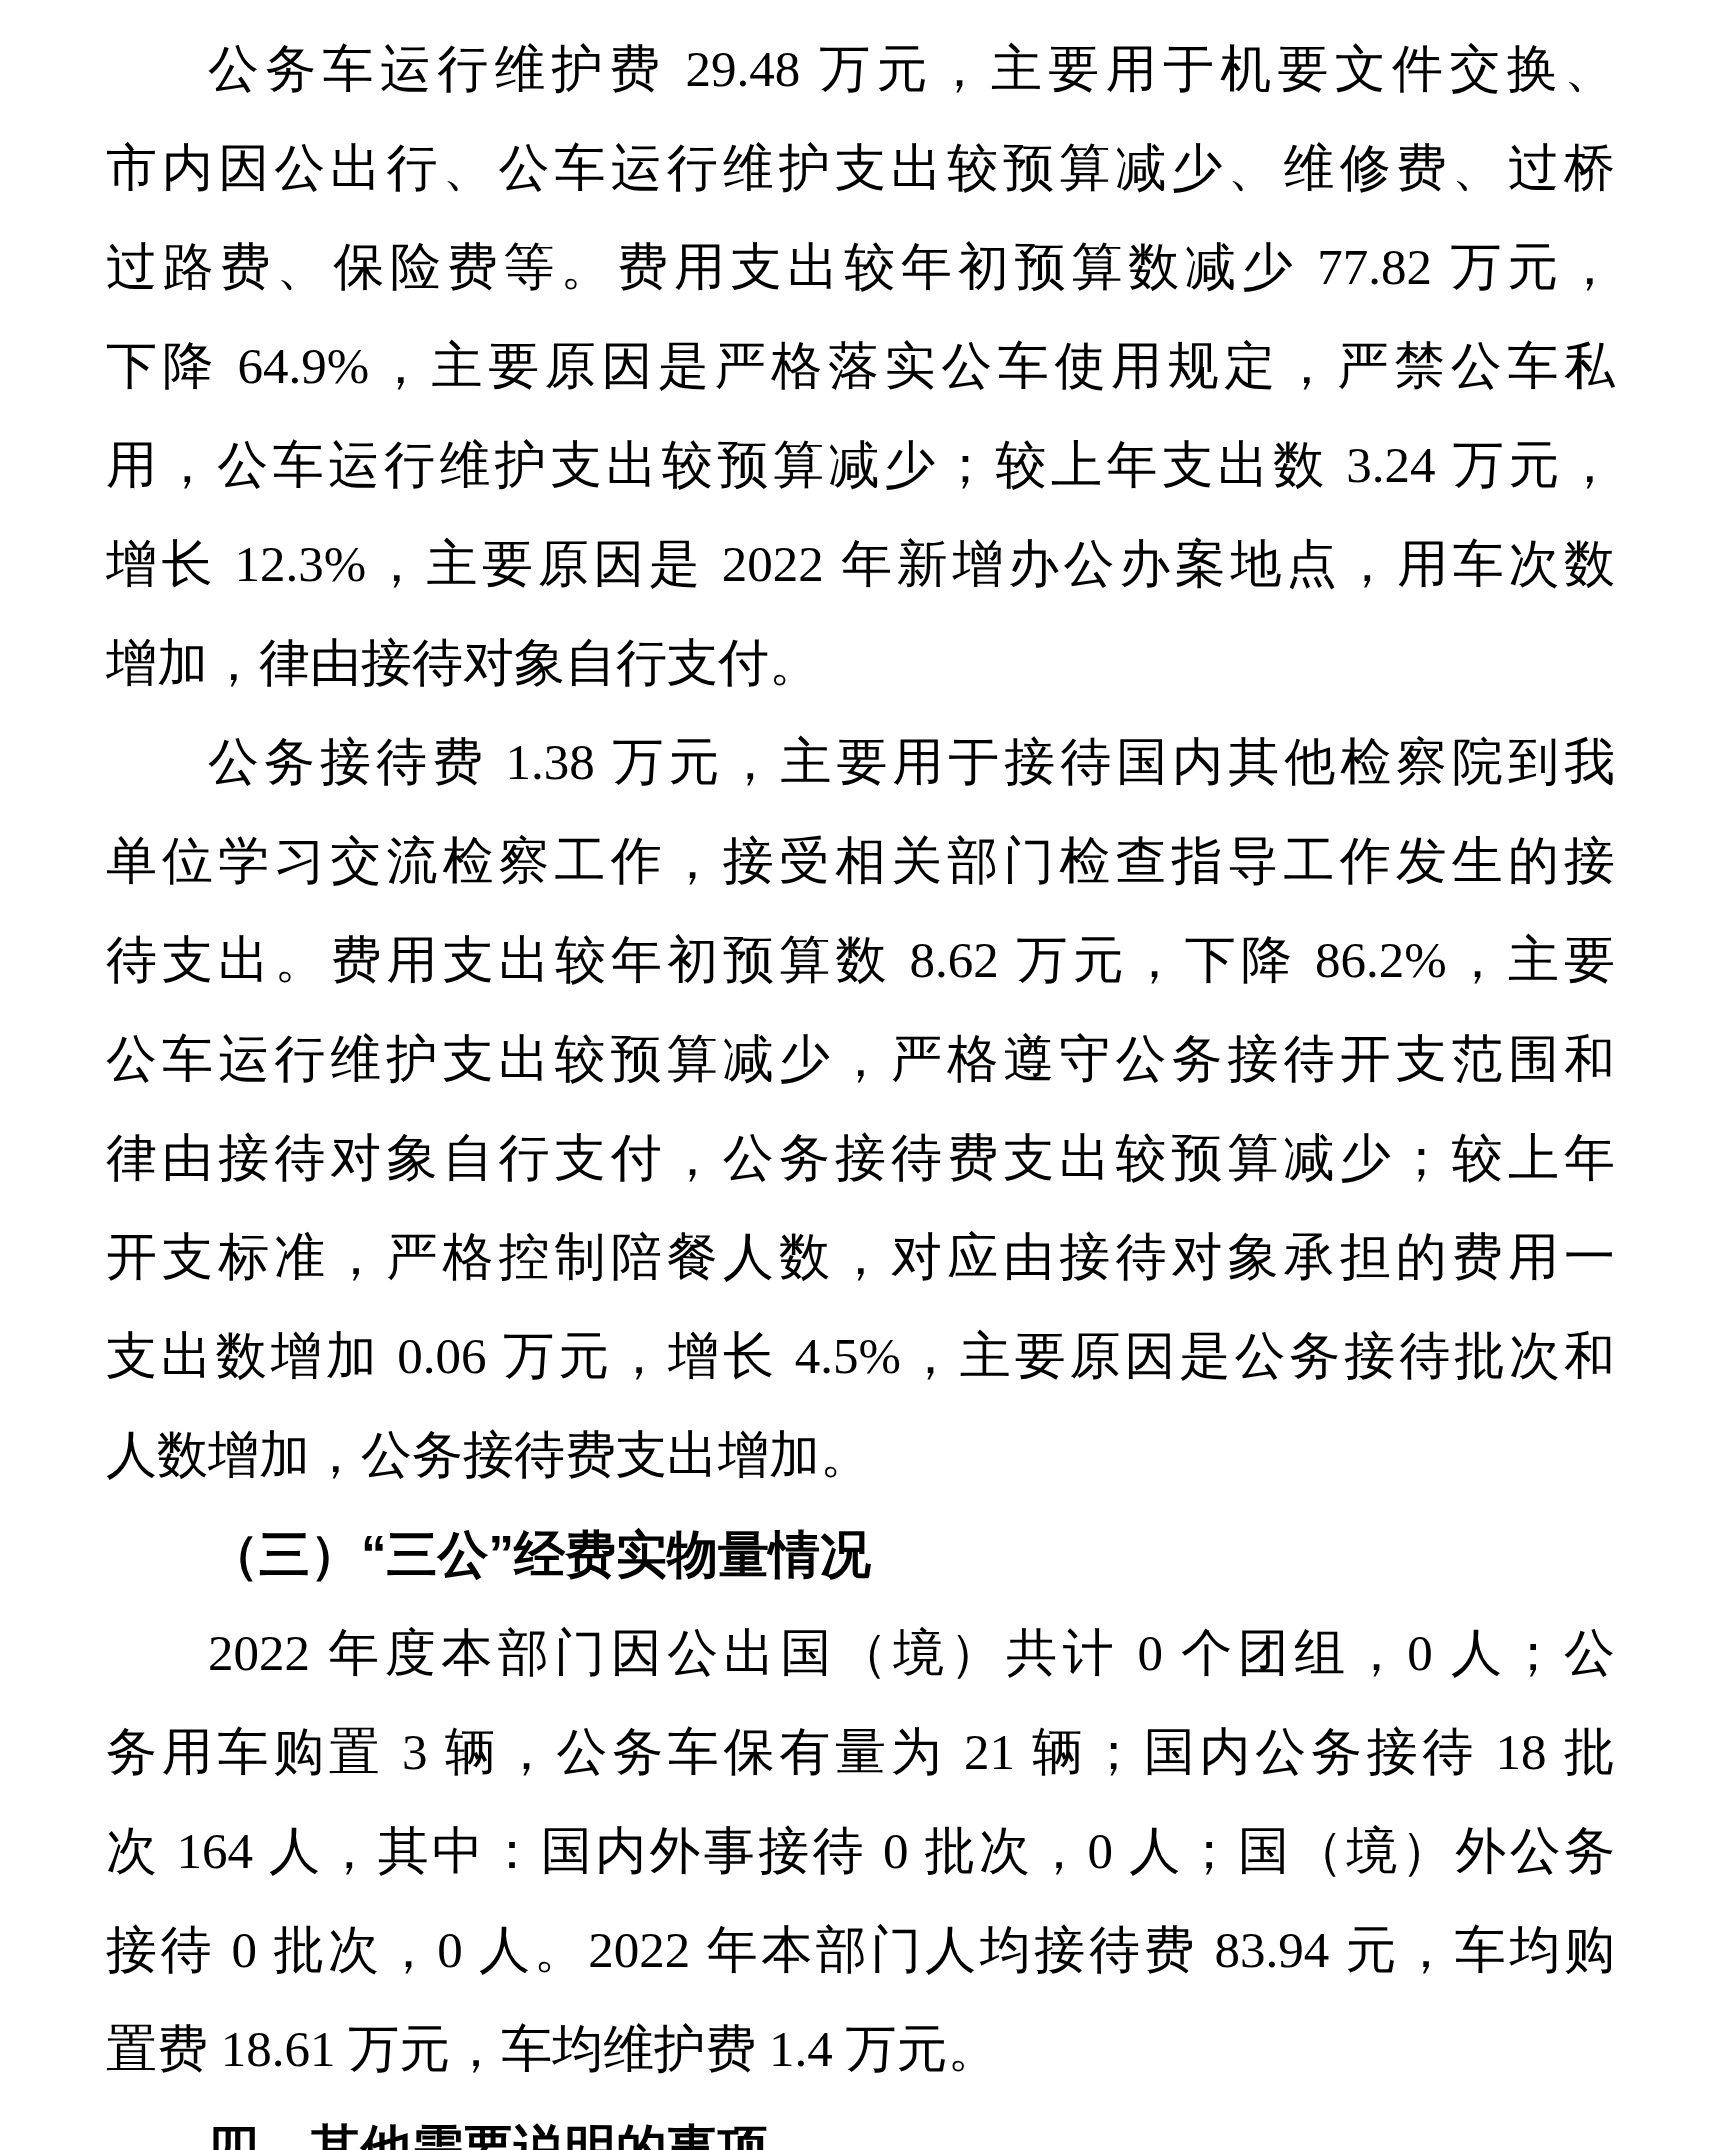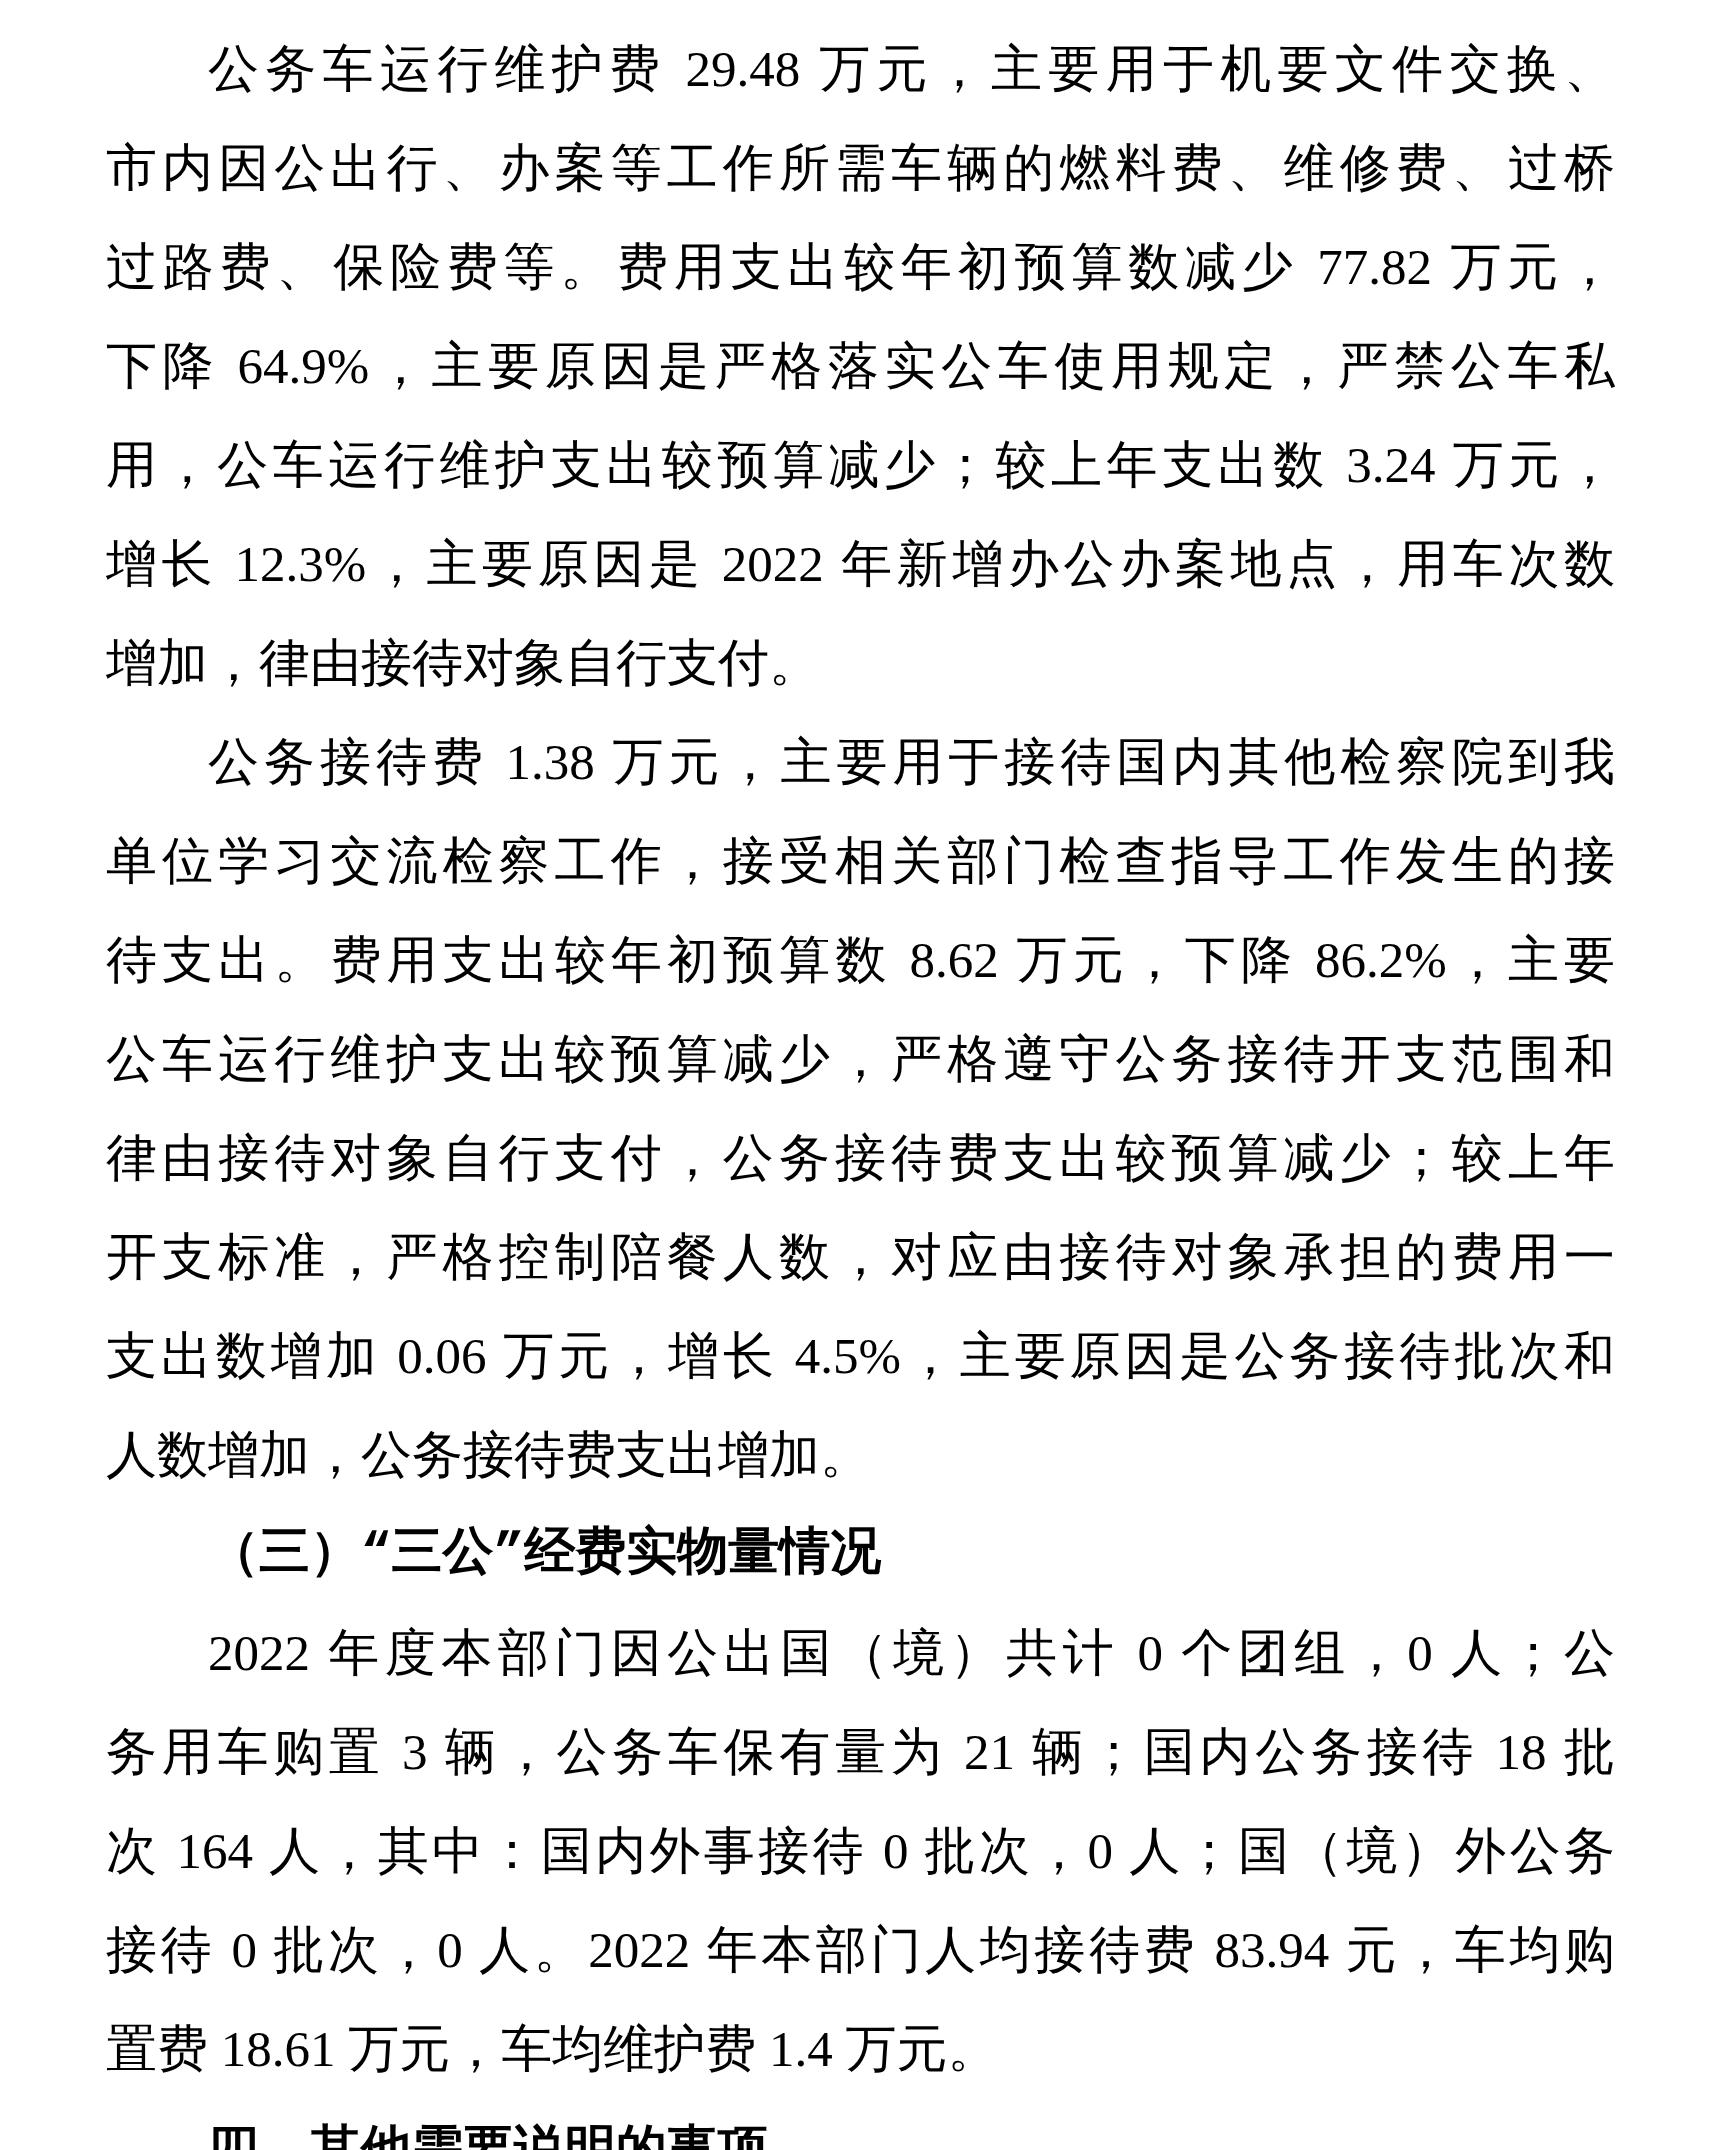--- a/index.html
+++ b/index.html
@@ -37,36 +37,36 @@
   }
   .line.indent {
     text-indent: 2em;
   }
   .line.last {
     text-align-last: left;
   }
   
   .heading-kaiti .line {
     font-weight: 700;
-    font-family: Liberation Mono, monospace;
+    font-family: Liberation Sans, sans-serif;
   }
   
   .heading-heiti .line {
     font-weight: 700;
     font-family: "Liberation Sans", "DejaVu Sans", sans-serif;
   }
 </style>
 </head>
 <body>
 
 <div class="page">
   <div class="text-block">
       <div class="para body">
         <div class="line indent">公务车运行维护费 29.48 万元，主要用于机要文件交换、</div>
-        <div class="line">市内因公出行、办案等工作所需车辆的燃料费、维修费、过桥</div>
+        <div class="line">市内因公出行、公车运行维护支出较预算减少、维修费、过桥</div>
         <div class="line">过路费、保险费等。费用支出较年初预算数减少 77.82 万元，</div>
         <div class="line">下降 64.9%，主要原因是严格落实公车使用规定，严禁公车私</div>
         <div class="line">用，公车运行维护支出较预算减少；较上年支出数 3.24 万元，</div>
         <div class="line">增长 12.3%，主要原因是 2022 年新增办公办案地点，用车次数</div>
         <div class="line last">增加，律由接待对象自行支付。</div>
       </div>
       <div class="para body">
         <div class="line indent">公务接待费 1.38 万元，主要用于接待国内其他检察院到我</div>
         <div class="line">单位学习交流检察工作，接受相关部门检查指导工作发生的接</div>
         <div class="line">待支出。费用支出较年初预算数 8.62 万元，下降 86.2%，主要</div>

